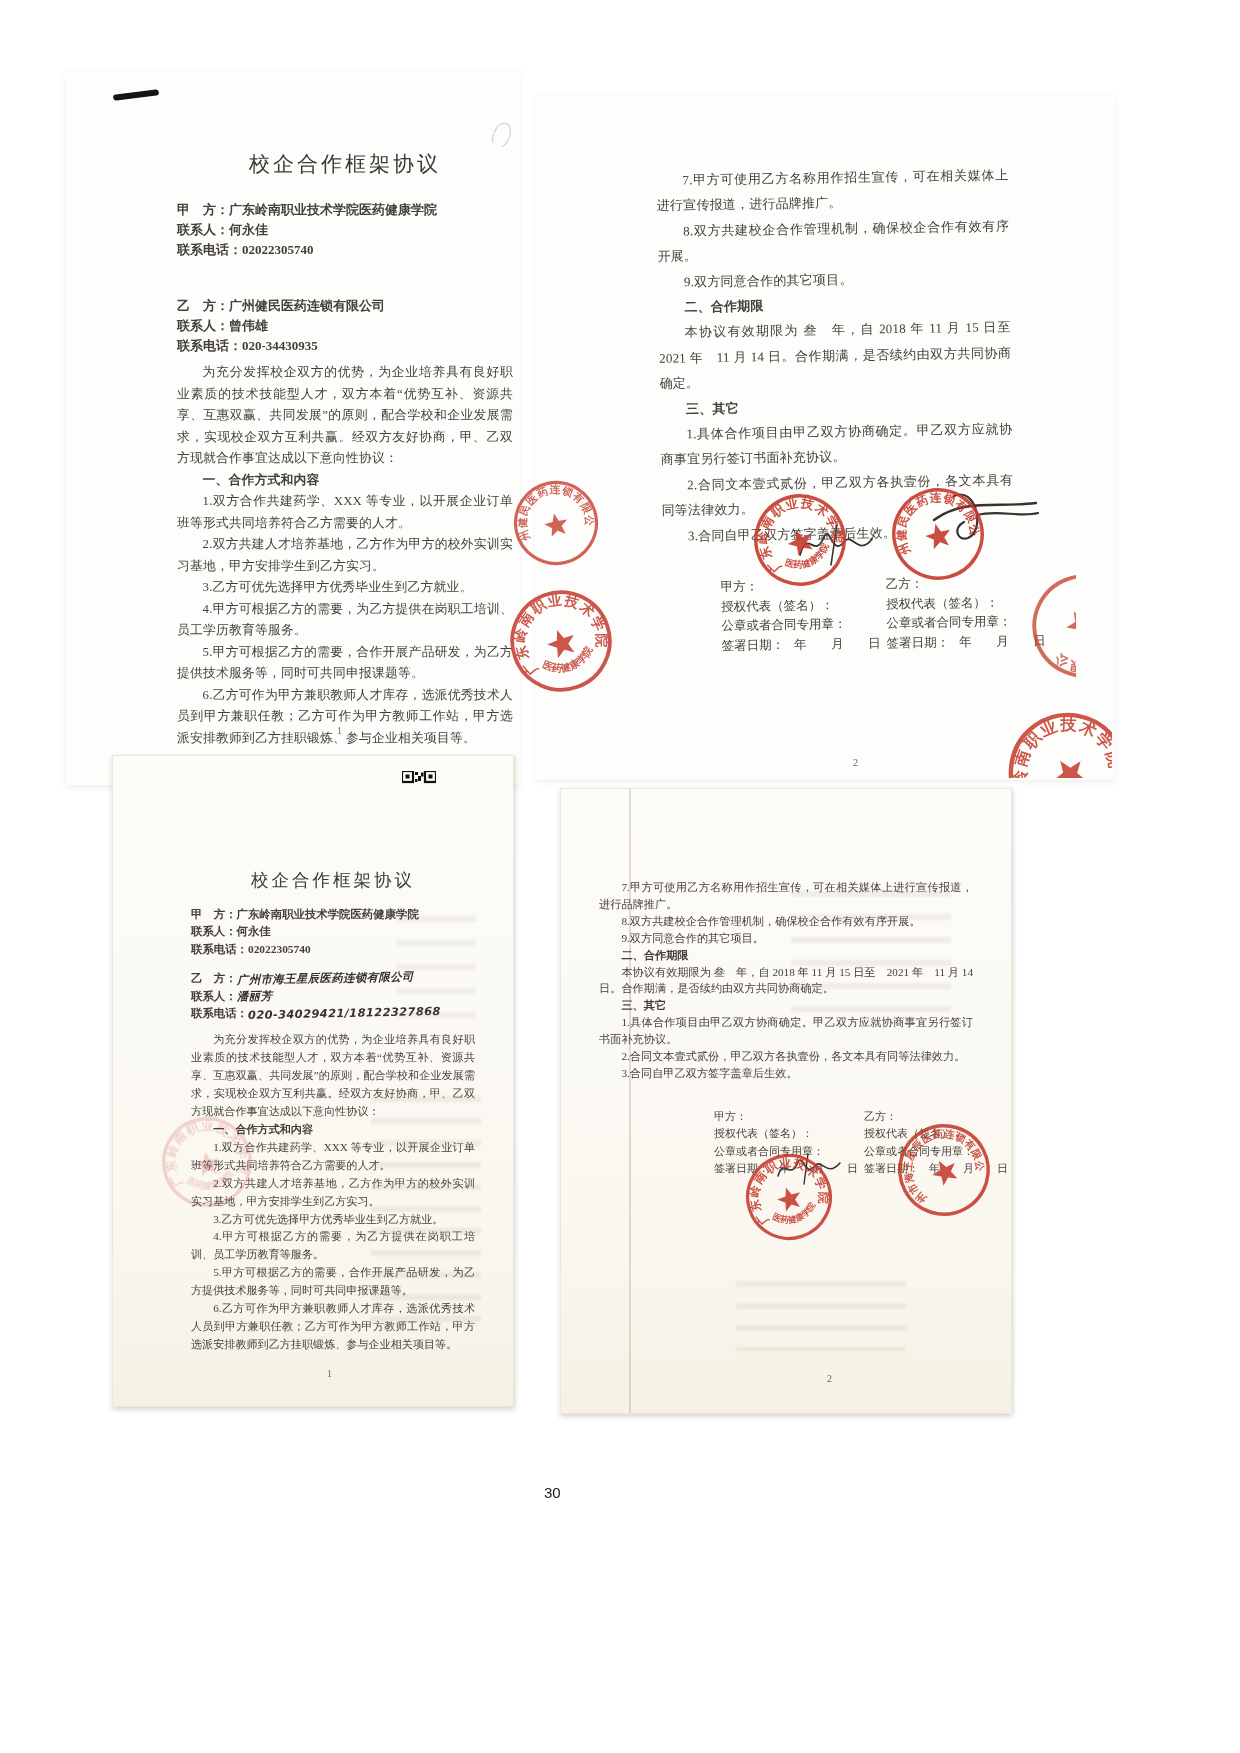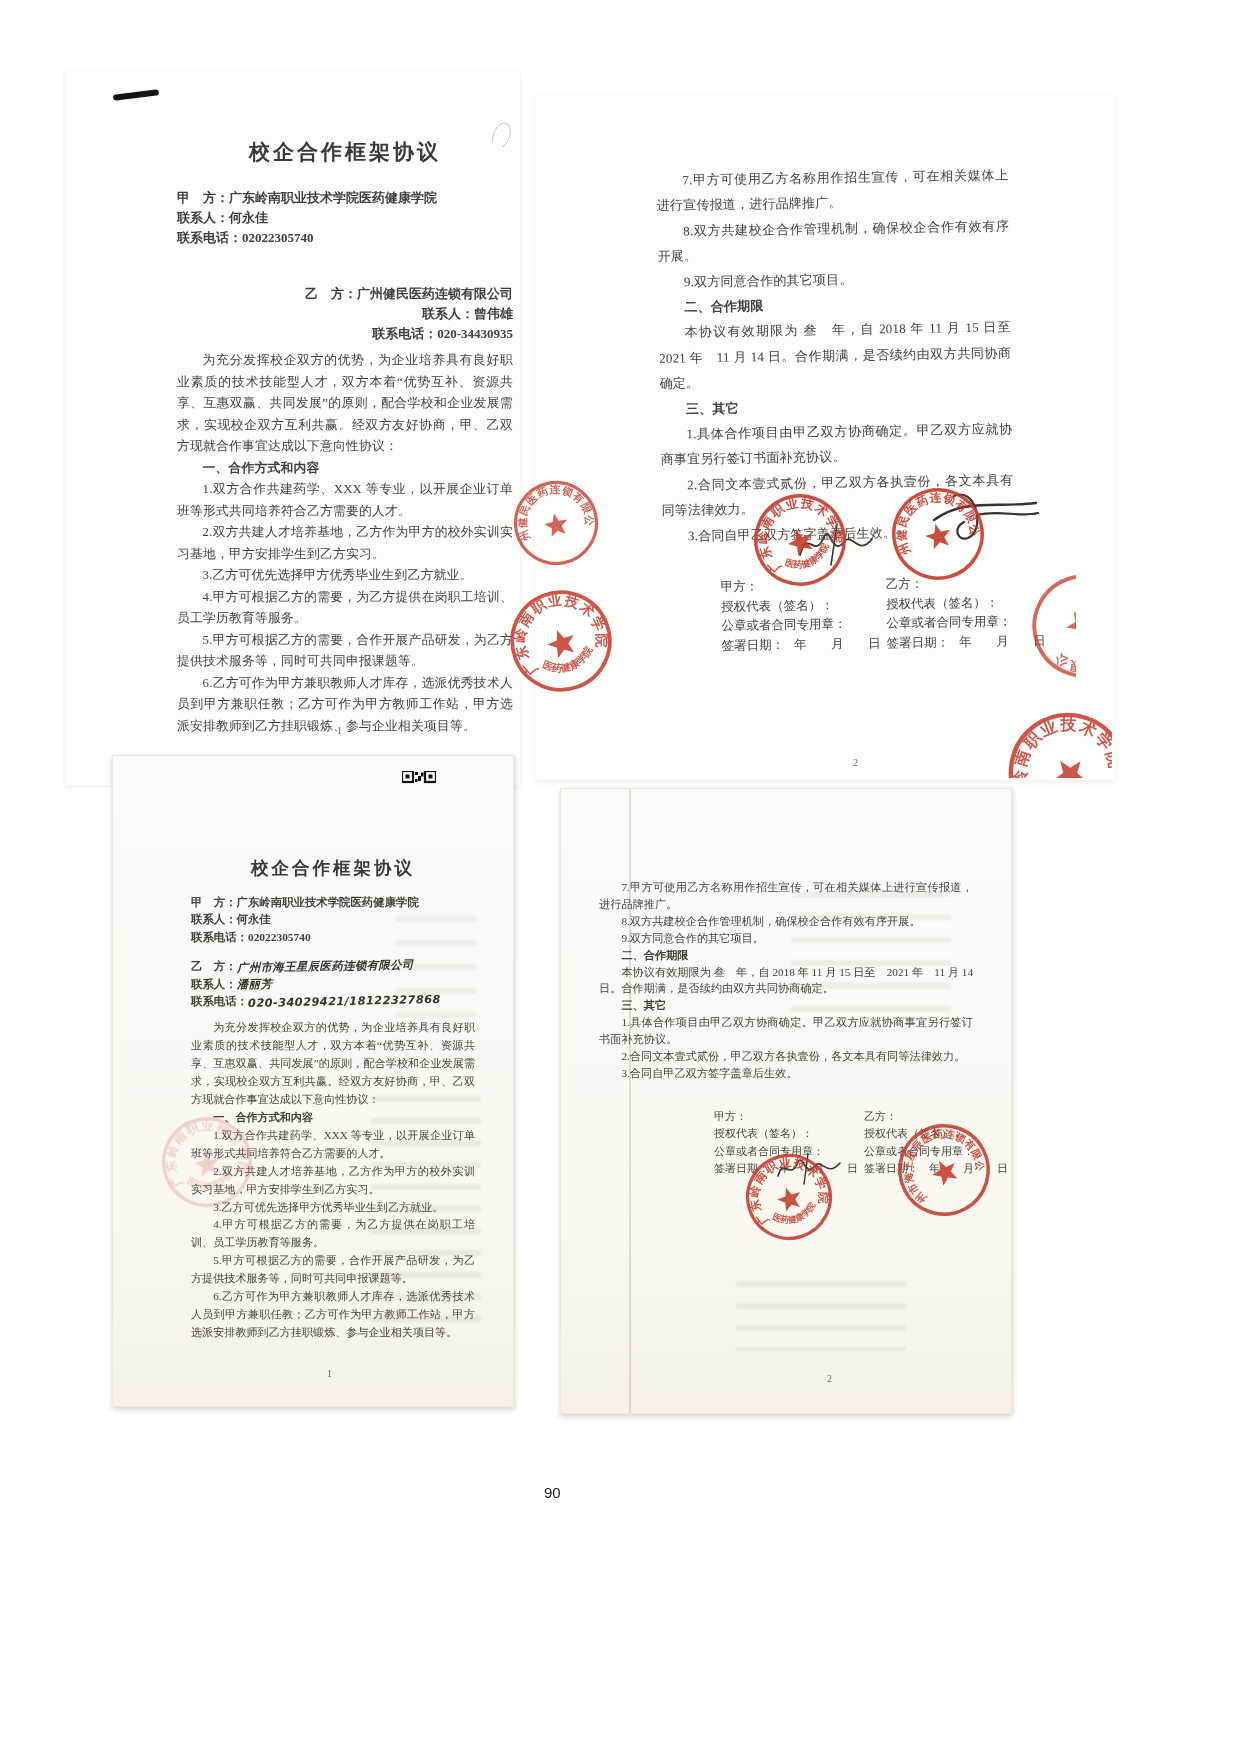--- a/index.html
+++ b/index.html
@@ -6,27 +6,27 @@
   #page{position:relative;width:1240px;height:1753px;background:#ffffff;overflow:hidden;
         font-family:"Liberation Serif","DejaVu Serif",serif;color:#443e38;}
 
   
   .scan{position:absolute;background:#fdfdfb;}
   .scan.warm{background:linear-gradient(180deg,#fdfcf9 0%,#faf7f0 72%,#f6f1e4 100%);
              box-shadow:0 3px 5px rgba(90,80,55,.20),2px 0 4px rgba(90,80,55,.08);border:1px solid #eee8da;}
   .scan.cool{box-shadow:0 2px 6px rgba(0,0,0,.07);}
 
   .doc-content{position:absolute;}
-  .doc-title{margin:0;text-align:center;font-weight:bold;letter-spacing:3px;color:#3c3833;}
+  .doc-title{margin:12px;text-align:center;font-weight:normal;letter-spacing:3px;color:#3c3833;}
   #scan-tl .doc-title{font-size:21px;}
   #scan-bl .doc-title{font-size:17.5px;}
 
   .party-block .line{white-space:nowrap;font-weight:bold;}
   #scan-tl .party-block{margin-top:22px;font-size:13px;line-height:20px;}
-  #scan-tl .party-block.second{margin-top:36px;text-align:right;}
+  #scan-tl .party-block.second{margin-top:36px;}
   #scan-bl .party-block{margin-top:14px;font-size:11.4px;line-height:17.4px;}
   #scan-bl .party-block.second{margin-top:12px;}
 
   .body-text p{margin:0;text-indent:2em;text-align:justify;}
   .body-text .hd{font-weight:bold;}
   #scan-tl .body-text{margin-top:6px;font-size:12.8px;line-height:21.5px;letter-spacing:.2px;}
   #scan-tr .body-text{font-size:13px;line-height:25.4px;letter-spacing:.2px;}
   #scan-bl .body-text{margin-top:9px;font-size:11.1px;line-height:17.9px;}
   #scan-br .body-text{font-size:11.2px;line-height:16.9px;}
 
@@ -317,15 +317,15 @@
     </svg>
   </div>
   <div class="stamp" style="left:896px;top:1122px;width:96px;height:96px;transform:rotate(-28deg);opacity:.88;">
     <svg viewBox="0 0 100 100">
       <circle class="seal-ring" cx="50" cy="50" r="46"></circle>
       <text class="seal-text" style="font-size:10.5px;letter-spacing:.5px;"><textPath href="#seal-arc" startOffset="50%">广州市海王星辰医药连锁有限公司</textPath></text>
       <polygon class="seal-star" points="50,39 46.5,48.2 36.7,48.7 44.4,54.8 41.8,64.3 50,58.9 58.2,64.3 55.6,54.8 63.3,48.7 53.5,48.2"></polygon>
     </svg>
   </div>
 
-  <div class="footer-pgnum" style="left:544px;top:1484px;">90</div>
+  <div class="footer-pgnum" style="left:544px;top:1484px;">30</div>
 
 </div>
 
 </body></html>

